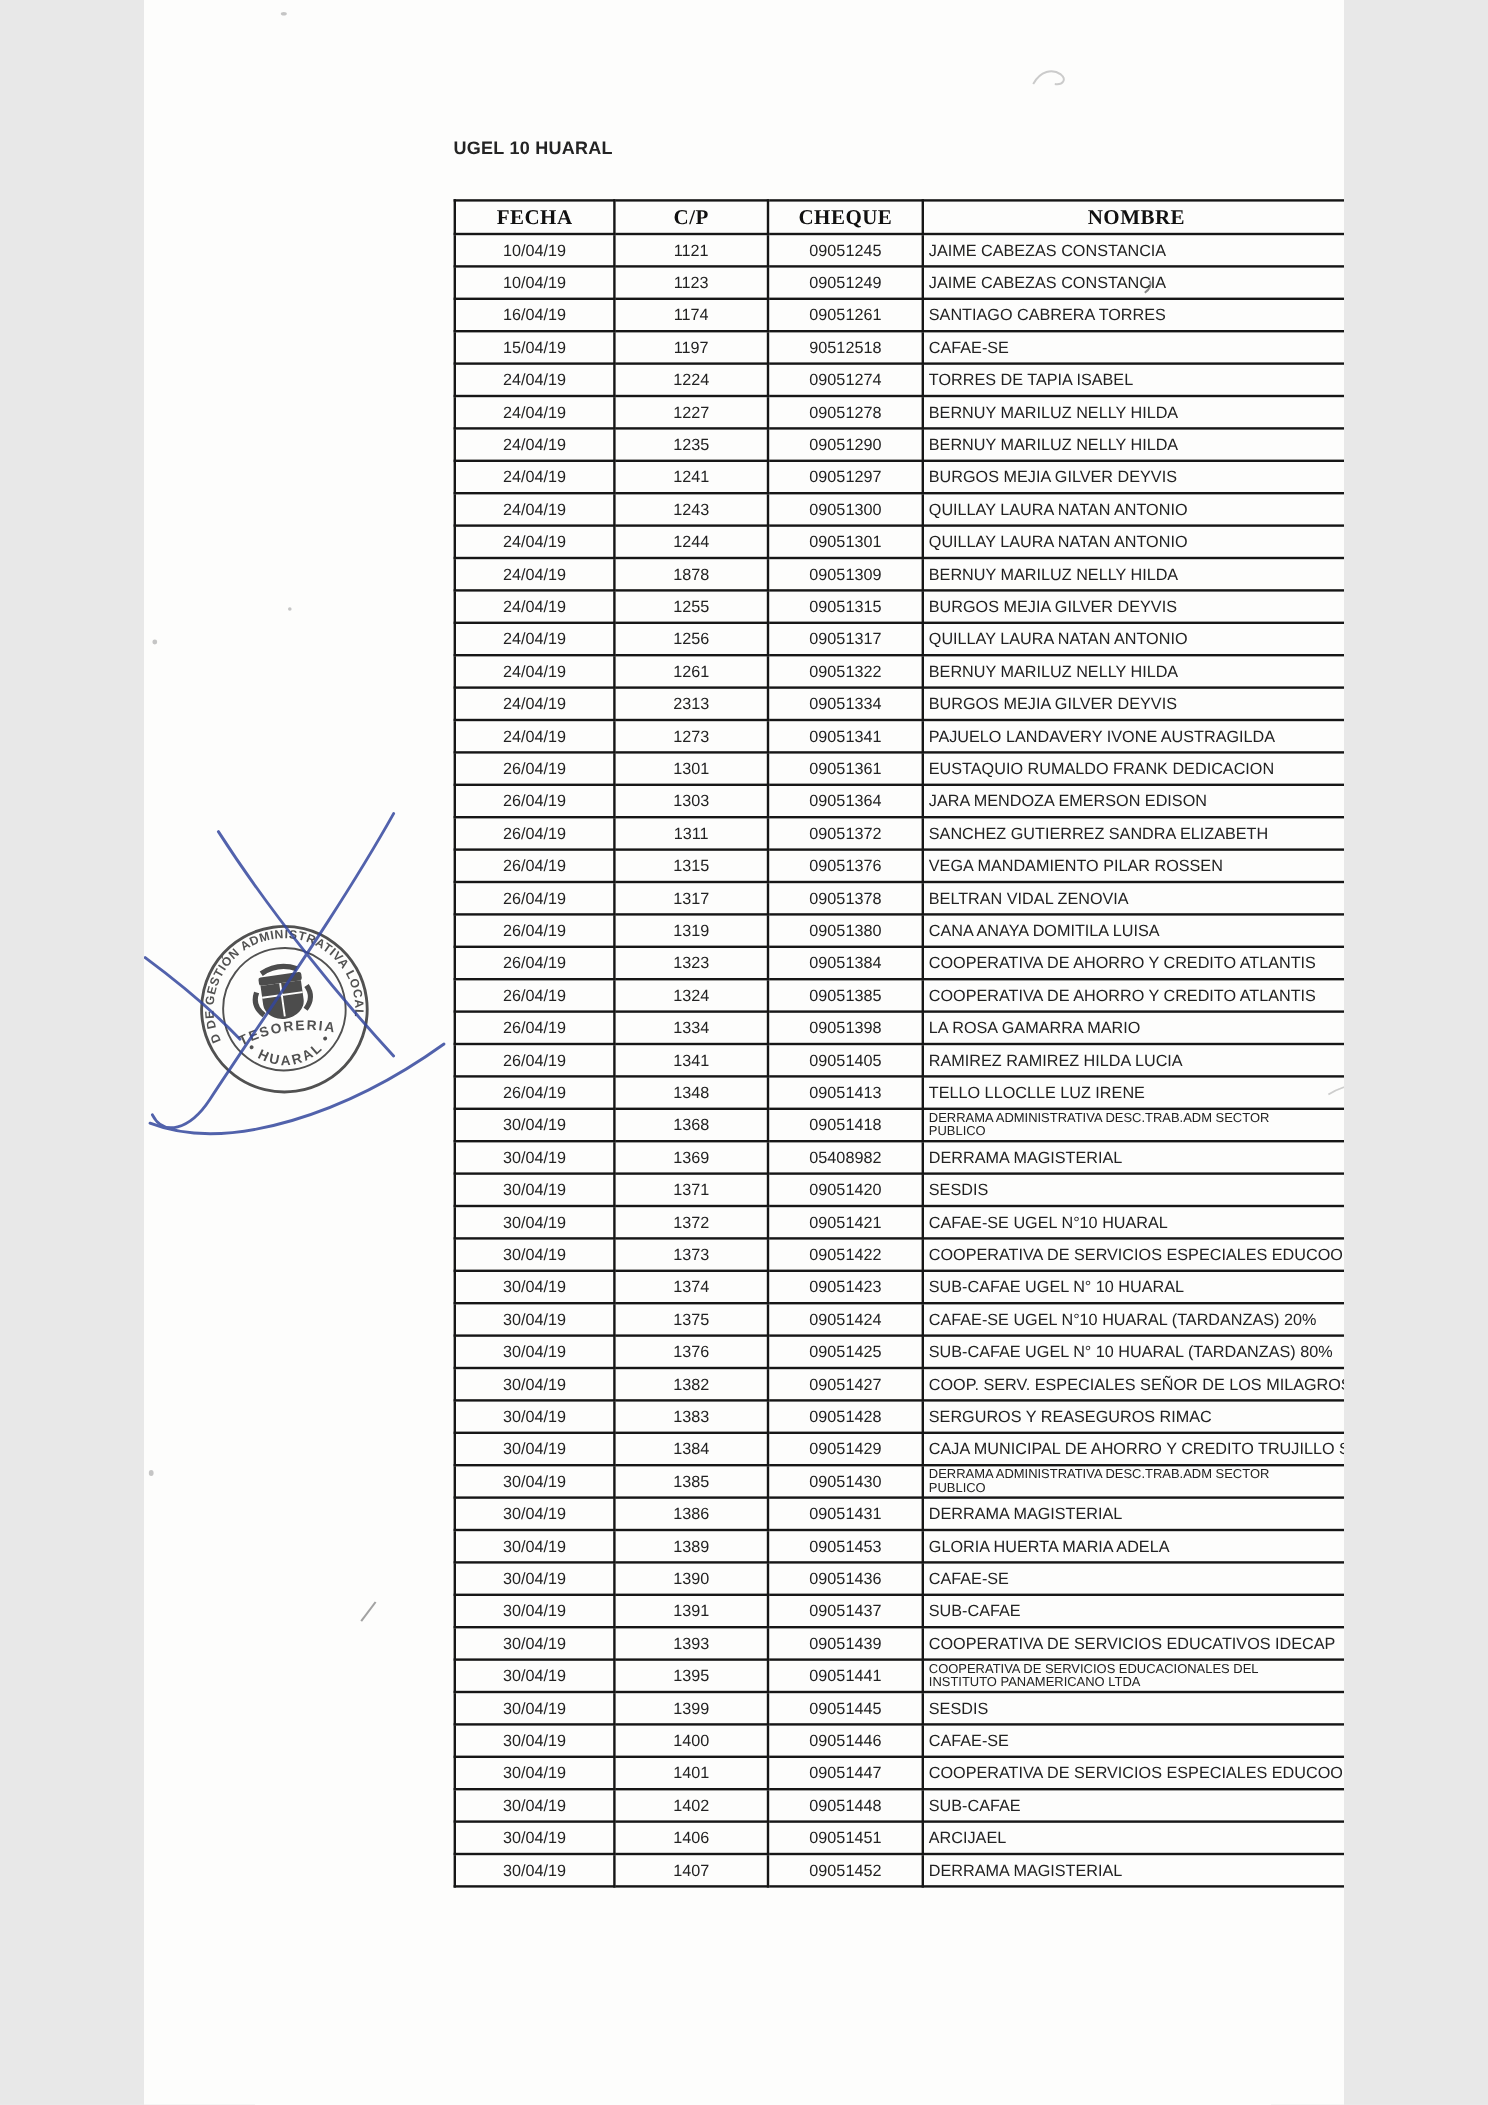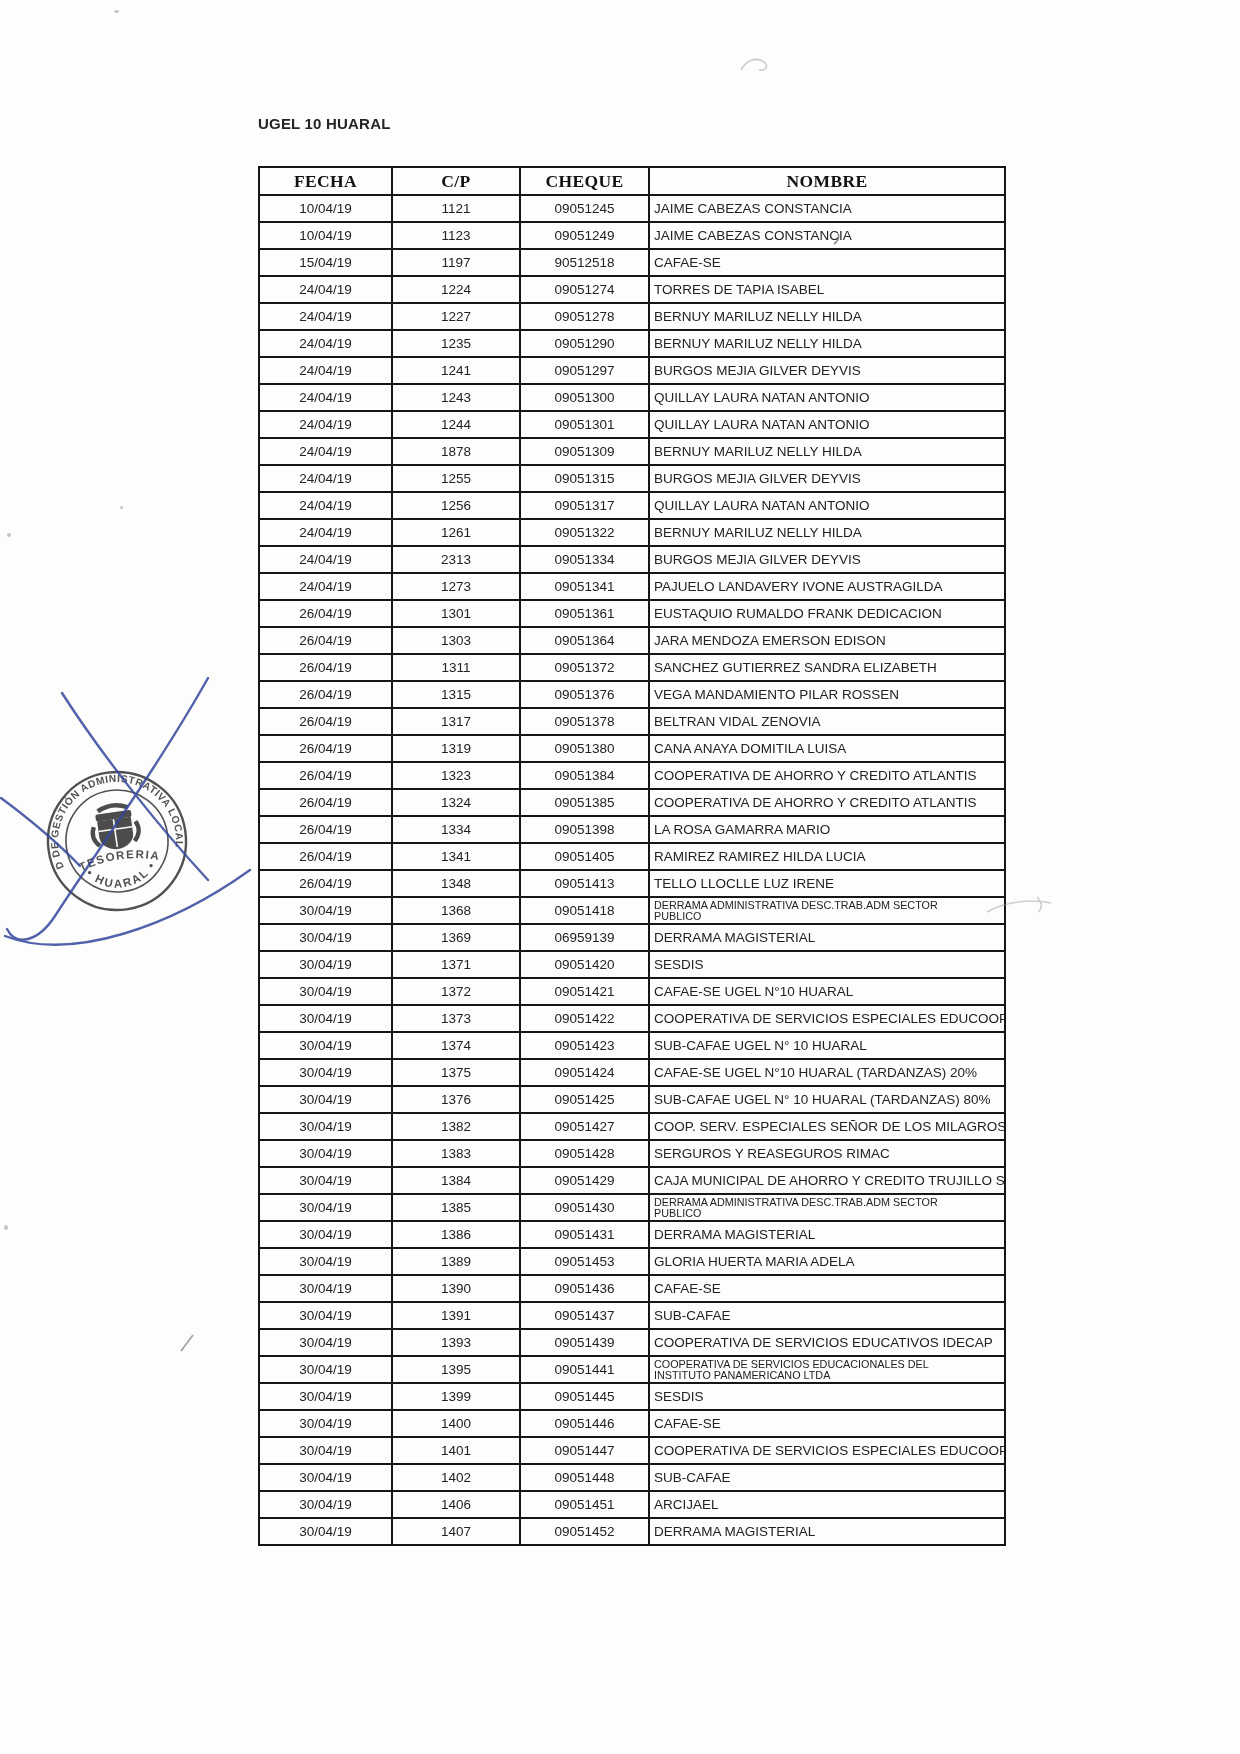--- a/index.html
+++ b/index.html
@@ -1,18 +1,18 @@
 <!DOCTYPE html>
 <html><head>
 <meta charset="utf-8">
 <style>
   html,body{margin:0;padding:0;background:#e8e8e8;}
   .page{
     position:relative;
-    width:1240px;height:1754px;
+    width:1000px;height:1754px;
     background:#fdfdfc;
     margin:0 auto;
     overflow:hidden;
     font-family:"Liberation Sans", sans-serif;
     color:#1f1f1f;
   }
   .org{
     position:absolute;left:258px;top:115px;
     font-size:15px;font-weight:bold;letter-spacing:.2px;color:#242424;
   }
@@ -77,20 +77,26 @@
             <td class="cell-cheque">09051245</td>
             <td class="cell-nombre">JAIME CABEZAS CONSTANCIA</td>
           </tr>
           <tr>
             <td class="cell-fecha">10/04/19</td>
             <td class="cell-cp">1123</td>
             <td class="cell-cheque">09051249</td>
             <td class="cell-nombre">JAIME CABEZAS CONSTANCIA</td>
           </tr>
           <tr>
+            <td class="cell-fecha">16/04/19</td>
+            <td class="cell-cp">1174</td>
+            <td class="cell-cheque">09051261</td>
+            <td class="cell-nombre">SANTIAGO CABRERA TORRES</td>
+          </tr>
+          <tr>
             <td class="cell-fecha">15/04/19</td>
             <td class="cell-cp">1197</td>
             <td class="cell-cheque">90512518</td>
             <td class="cell-nombre">CAFAE-SE</td>
           </tr>
           <tr>
             <td class="cell-fecha">24/04/19</td>
             <td class="cell-cp">1224</td>
             <td class="cell-cheque">09051274</td>
             <td class="cell-nombre">TORRES DE TAPIA ISABEL</td>
@@ -232,21 +238,21 @@
             <td class="cell-cp">1368</td>
             <td class="cell-cheque">09051418</td>
             <td class="cell-nombre two">
               <span class="l2">DERRAMA ADMINISTRATIVA DESC.TRAB.ADM SECTOR</span>
               <span class="l2">PUBLICO</span>
             </td>
           </tr>
           <tr>
             <td class="cell-fecha">30/04/19</td>
             <td class="cell-cp">1369</td>
-            <td class="cell-cheque">06959139</td>
+            <td class="cell-cheque">05408982</td>
             <td class="cell-nombre">DERRAMA MAGISTERIAL</td>
           </tr>
           <tr>
             <td class="cell-fecha">30/04/19</td>
             <td class="cell-cp">1371</td>
             <td class="cell-cheque">09051420</td>
             <td class="cell-nombre">SESDIS</td>
           </tr>
           <tr>
             <td class="cell-fecha">30/04/19</td>

